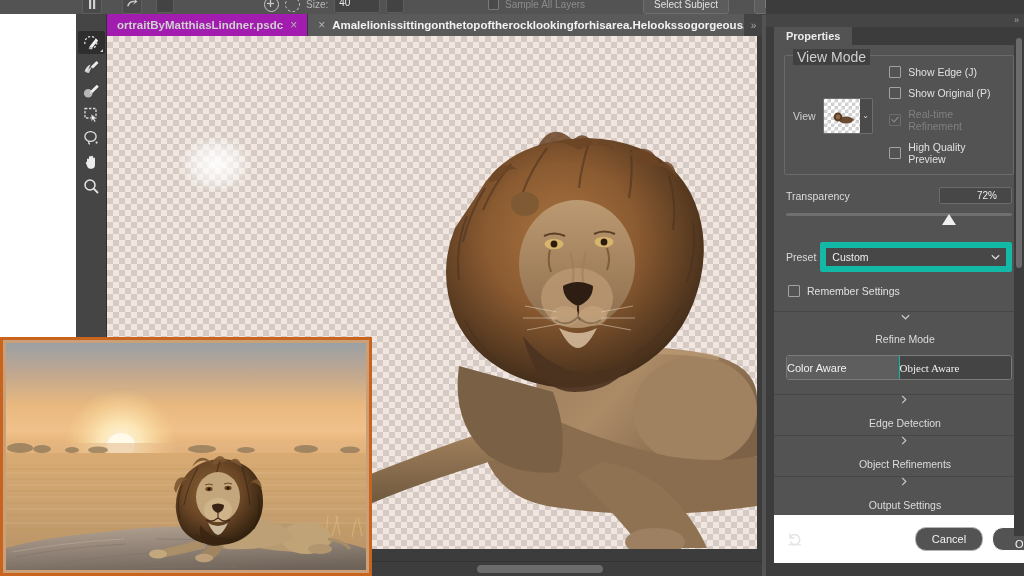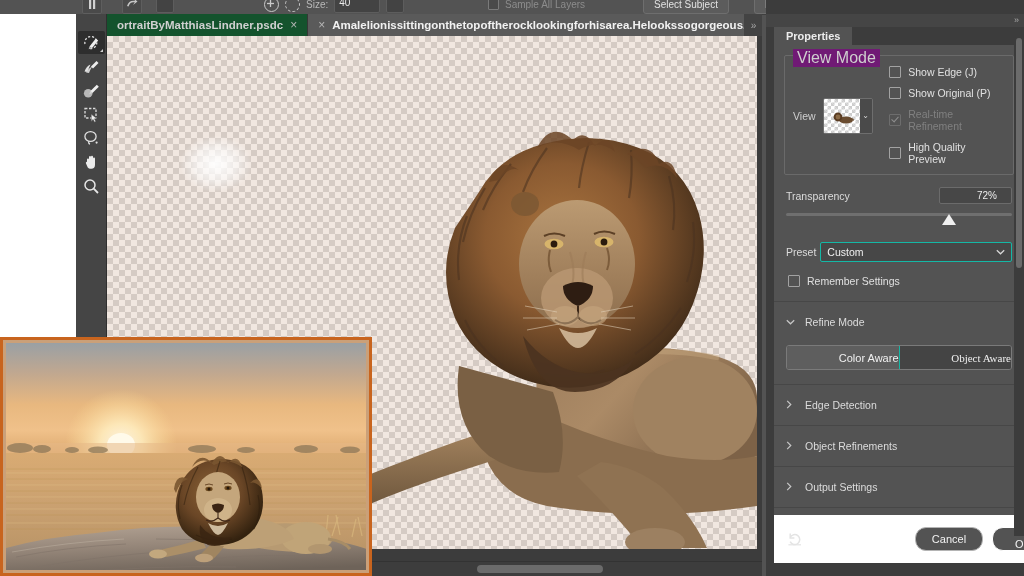--- a/index.html
+++ b/index.html
@@ -159,21 +159,21 @@
     background: #434343;
     display: flex;
     align-items: stretch;
     overflow: hidden;
   }
   .tab {
     display: flex;
     align-items: center;
     gap: 7px;
     padding: 0 10px;
-    background: #14532d;
+    background: #a21caf;
     color: #d0d0d0;
     font-size: 11.5px;
     font-weight: bold;
     white-space: nowrap;
     border-right: 1px solid #363636;
     flex: 0 0 auto;
   }
   .tab.active {
     background: #5a5a5a;
     color: #f2f2f2;
@@ -308,24 +308,24 @@
   .section-wm {
     margin: 10px 10px 0 10px;
     border: 1px solid #6a6a6a;
     border-radius: 2px;
     padding: 10px 8px 9px 8px;
     position: relative;
   }
   .section-wm-title {
     position: absolute;
     top: -7px; left: 8px;
-    background: #701a75;
+    background: #404040;
     padding: 0 4px;
     color: #cfcfcf;
-    font-size: 16px;
+    font-size: 14px;
     text-align: center;
   }
   .wm-row { display: flex; align-items: center; }
   .wm-left { display: flex; align-items: center; gap: 7px; width: 96px; }
   .wm-label { color: #cfcfcf; font-size: 10.5px; }
   .wm-thumb-wrap {
     display: flex;
     border: 1px solid #6e6e6e;
     border-radius: 2px;
     overflow: hidden;
@@ -405,21 +405,21 @@
     border-bottom: 11px solid #f0f0f0;
     transform: translateX(-50%);
   }
 
   .preset-block { margin: 26px 12px 0 12px; display: flex; align-items: center; gap: 4px; }
   .preset-label { color: #dcdcdc; font-size: 10.5px; }
   .preset-select {
     flex: 1;
     height: 18px;
     background: #474747;
-    border: 1px solid #14b8a6;
+    border: 6px solid #14b8a6;
     border-radius: 2px;
     display: flex;
     align-items: center;
     justify-content: space-between;
     padding: 0 6px;
     color: #efefef;
     font-size: 10.5px;
     text-align: right;
   }
   .preset-select .caret { font-size: 8px; color: #d0d0d0; }
@@ -430,34 +430,35 @@
 
   .acc-section { border-bottom: 1px solid #474747; }
   .acc-head {
     height: 40px;
     display: flex;
     align-items: center;
     gap: 11px;
     padding-left: 12px;
     color: #dcdcdc;
     font-size: 10.5px;
+    flex-direction: column;
   }
   .acc-caret { color: #bdbdbd; font-size: 9px; width: 8px; display:inline-block; }
 
   .refine-btns {
     display: flex;
     margin: 3px 12px 14px 12px;
     border: 1px solid #7a7a7a;
     border-radius: 3px;
     overflow: hidden;
     height: 23px;
   }
   .refine-btn {
     flex: 1;
-    display: flex; align-items: center; justify-content: flex-end;
+    display: flex; align-items: center; justify-content: flex-start;
     color: #f0f0f0;
     font-size: 11px;
     background: #5e5e5e;
   }
   .refine-btn.selected { background: #444444; }
   .refine-btn + .refine-btn { border-left: 1px solid #14b8a6; font-family: Liberation Serif, serif; }
 
   
   .panel-footer {
     position: absolute;

